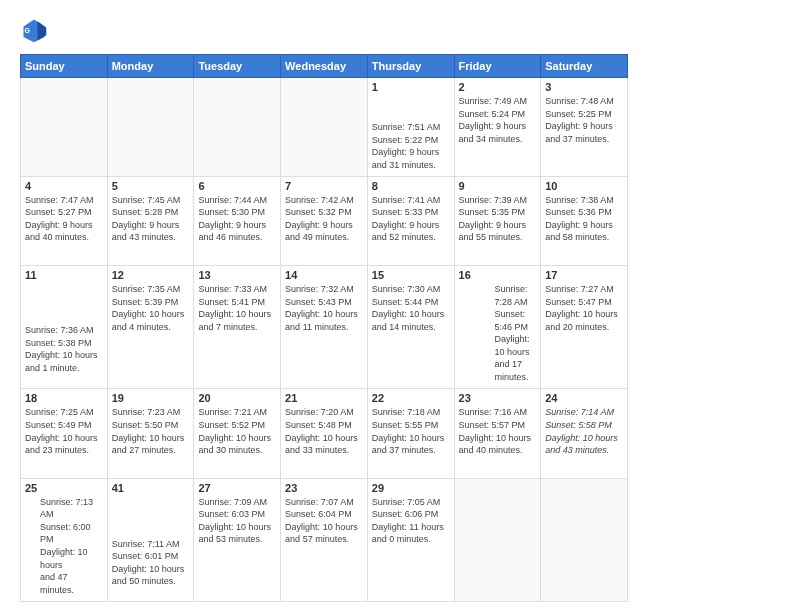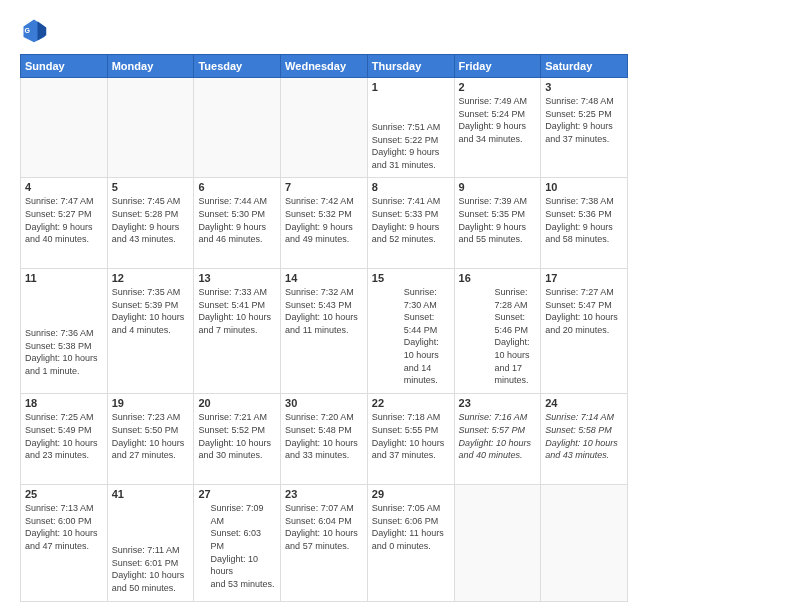--- a/index.html
+++ b/index.html
@@ -236,21 +236,21 @@
           </td>
           <td>
             <span class="day-num">14</span>
             <div class="day-info" style="white-space: pre-line;">Sunrise: 7:32 AM
 Sunset: 5:43 PM
 Daylight: 10 hours
 and 11 minutes.</div>
           </td>
           <td>
             <span class="day-num">15</span>
-            <div class="day-info" style="white-space: pre-line; margin-left: 32px;">Sunrise: 7:30 AM
+            <div class="day-info" style="white-space: pre-line;">Sunrise: 7:30 AM
 Sunset: 5:44 PM
 Daylight: 10 hours
 and 14 minutes.</div>
           </td>
           <td>
             <span class="day-num">16</span>
             <div class="day-info" style="white-space: pre-line; margin-left: 36px;">Sunrise: 7:28 AM
 Sunset: 5:46 PM
 Daylight: 10 hours
 and 17 minutes.</div>
@@ -279,66 +279,66 @@
 and 27 minutes.</div>
           </td>
           <td>
             <span class="day-num">20</span>
             <div class="day-info" style="white-space: pre-line;">Sunrise: 7:21 AM
 Sunset: 5:52 PM
 Daylight: 10 hours
 and 30 minutes.</div>
           </td>
           <td>
-            <span class="day-num">30</span>
+            <span class="day-num">21</span>
             <div class="day-info" style="white-space: pre-line;">Sunrise: 7:20 AM
 Sunset: 5:48 PM
 Daylight: 10 hours
 and 33 minutes.</div>
           </td>
           <td>
             <span class="day-num">22</span>
             <div class="day-info" style="white-space: pre-line;">Sunrise: 7:18 AM
 Sunset: 5:55 PM
 Daylight: 10 hours
 and 37 minutes.</div>
           </td>
           <td>
             <span class="day-num">23</span>
-            <div class="day-info" style="white-space: pre-line; font-style: italic;">Sunrise: 7:16 AM
+            <div class="day-info" style="white-space: pre-line;">Sunrise: 7:16 AM
 Sunset: 5:57 PM
 Daylight: 10 hours
 and 40 minutes.</div>
           </td>
           <td>
             <span class="day-num">24</span>
             <div class="day-info" style="white-space: pre-line; font-style: italic;">Sunrise: 7:14 AM
 Sunset: 5:58 PM
 Daylight: 10 hours
 and 43 minutes.</div>
           </td>
         </tr>
         <tr class="week-row">
           <td>
             <span class="day-num">25</span>
-            <div class="day-info" style="white-space: pre-line;">Sunrise: 7:13 AM
+            <div class="day-info" style="white-space: pre-line; margin-left: 15px;">Sunrise: 7:13 AM
 Sunset: 6:00 PM
 Daylight: 10 hours
 and 47 minutes.</div>
           </td>
           <td>
             <span class="day-num">41</span>
             <div class="day-info" style="white-space: pre-line; margin-top: 44px;">Sunrise: 7:11 AM
 Sunset: 6:01 PM
 Daylight: 10 hours
 and 50 minutes.</div>
           </td>
           <td>
             <span class="day-num">27</span>
-            <div class="day-info" style="white-space: pre-line; margin-left: 12px;">Sunrise: 7:09 AM
+            <div class="day-info" style="white-space: pre-line;">Sunrise: 7:09 AM
 Sunset: 6:03 PM
 Daylight: 10 hours
 and 53 minutes.</div>
           </td>
           <td>
             <span class="day-num">23</span>
             <div class="day-info" style="white-space: pre-line;">Sunrise: 7:07 AM
 Sunset: 6:04 PM
 Daylight: 10 hours
 and 57 minutes.</div>

